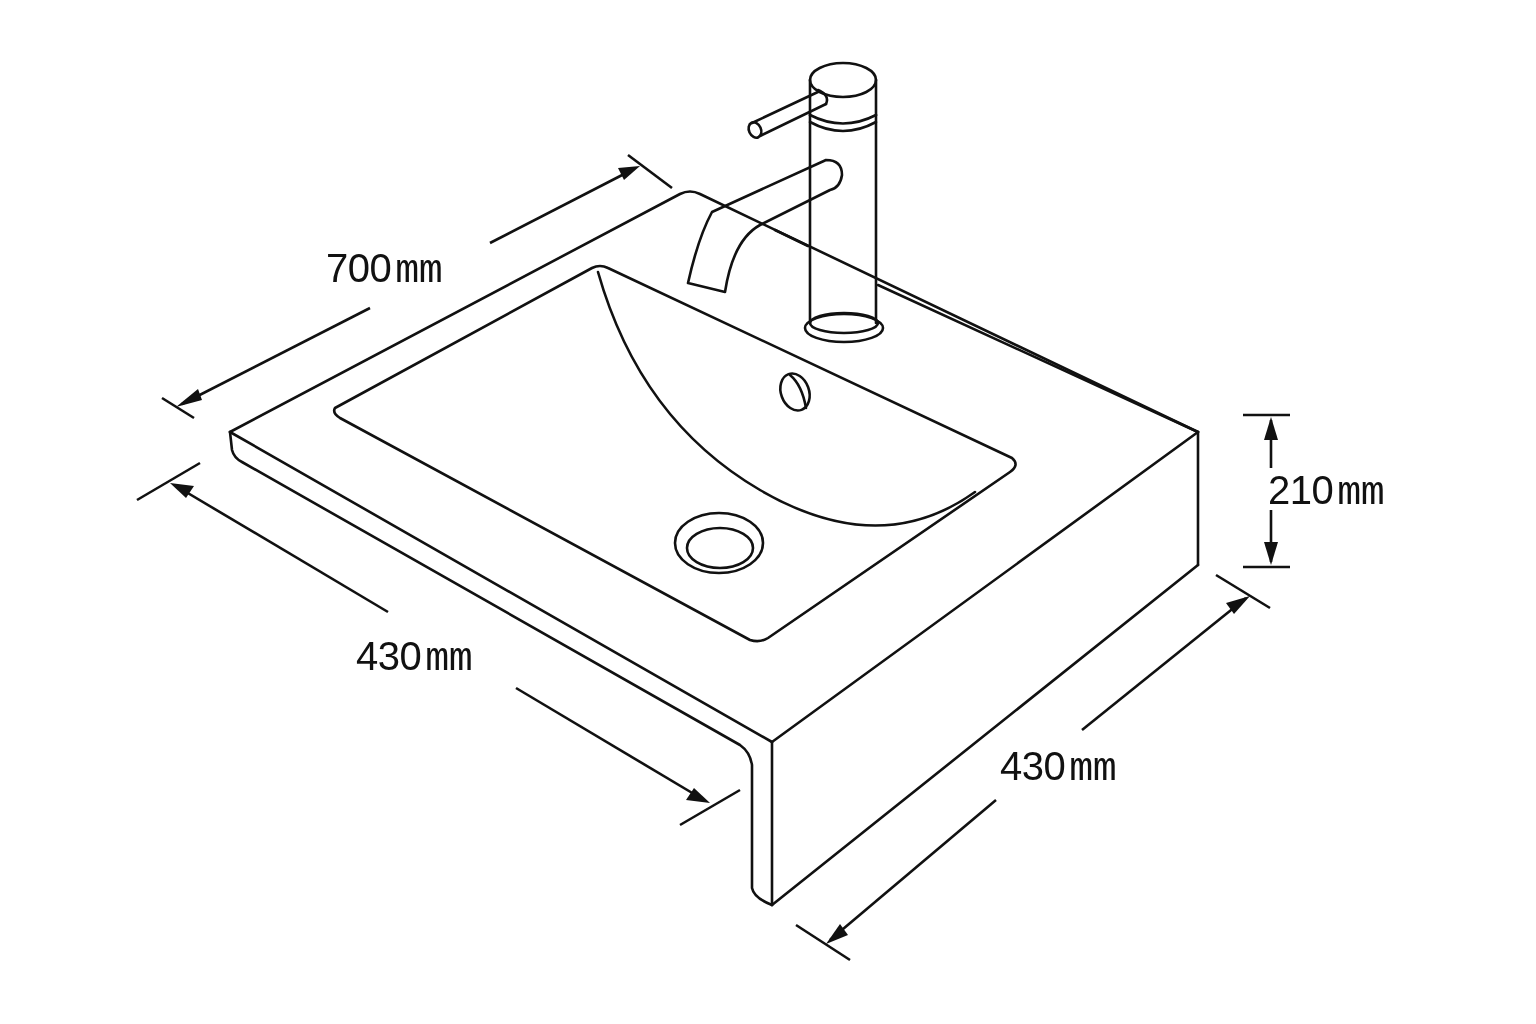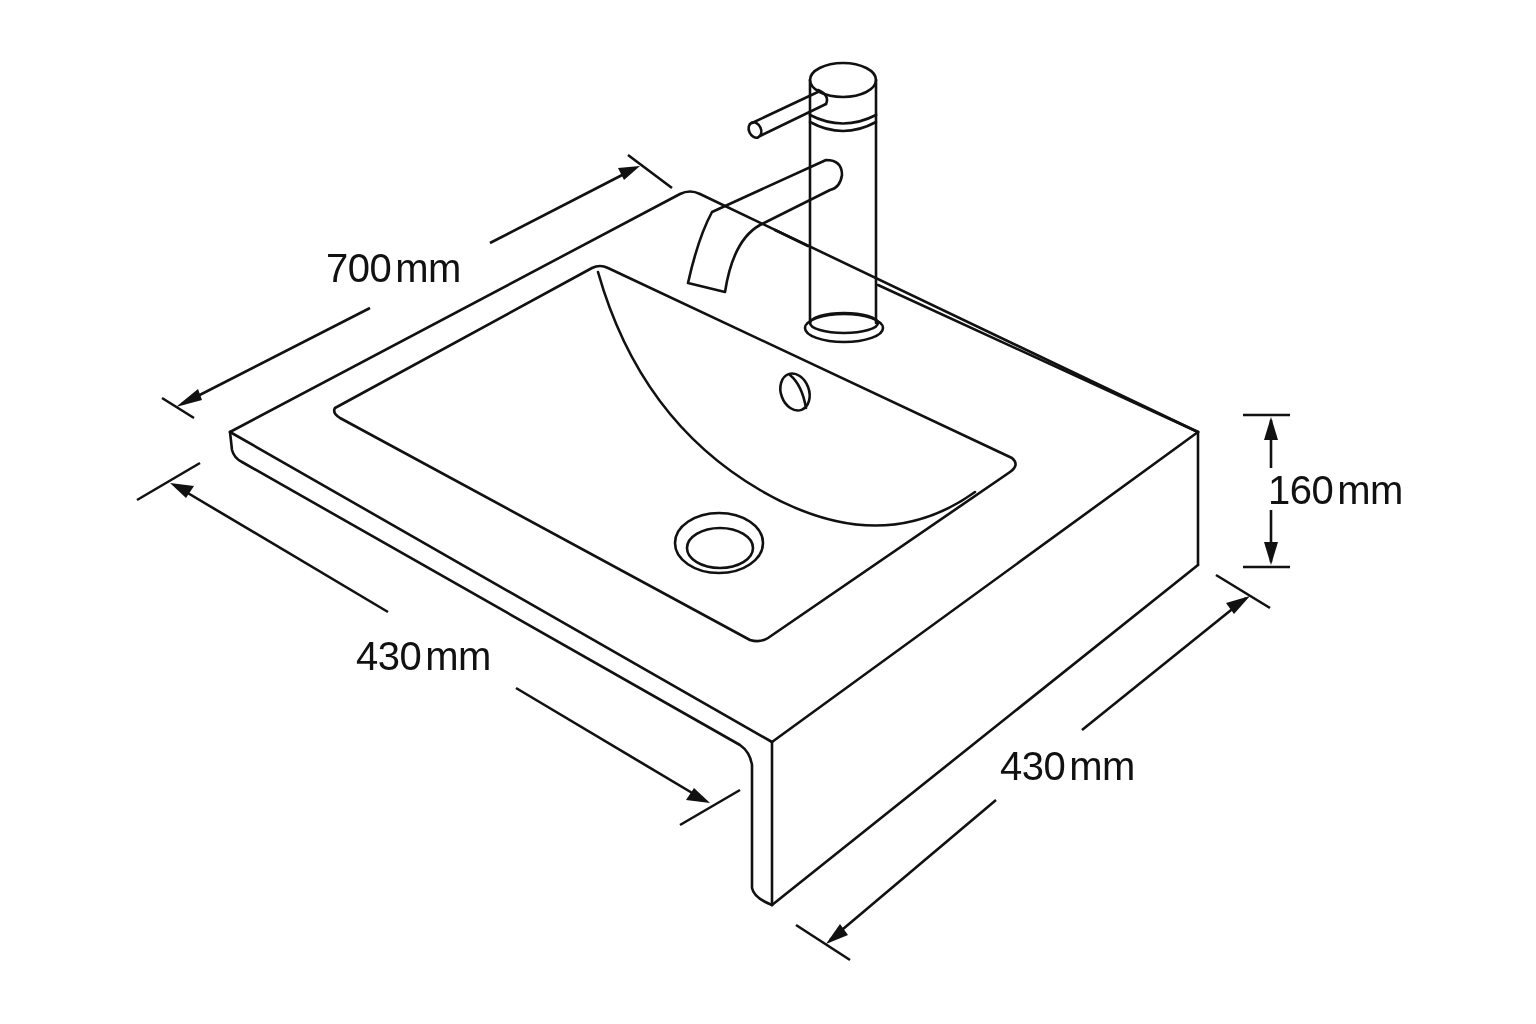--- a/index.html
+++ b/index.html
@@ -10,21 +10,21 @@
     .arrow { fill: #111111; stroke: none; }
     .label {
       position: absolute;
       font-family: "Liberation Sans", "DejaVu Sans", sans-serif;
       font-size: 40px;
       color: #111111;
       letter-spacing: -0.5px;
       white-space: nowrap;
       line-height: 1;
     }
-    .label .unit { margin-left: 4px; }
+    .label .unit { margin-left: 4px; font-family: Liberation Mono, monospace; }
   </style>
 </head>
 <body>
 
 <svg width="1536" height="1024" viewBox="0 0 1536 1024" xmlns="http://www.w3.org/2000/svg">
 
   <g>
 
     <path class="ln" d="M230 432 L680 194 Q690 189 700 194 L1198 432"></path>
 
@@ -126,14 +126,14 @@
 
 <div class="label" style="left:356px; top:636px;">
   <span>430</span><span class="unit">mm</span>
 </div>
 
 <div class="label" style="left:1000px; top:746px;">
   <span>430</span><span class="unit">mm</span>
 </div>
 
 <div class="label" style="left:1268px; top:470px;">
-  <span>160</span><span class="unit">mm</span>
+  <span>210</span><span class="unit">mm</span>
 </div>
 
 </body></html>

